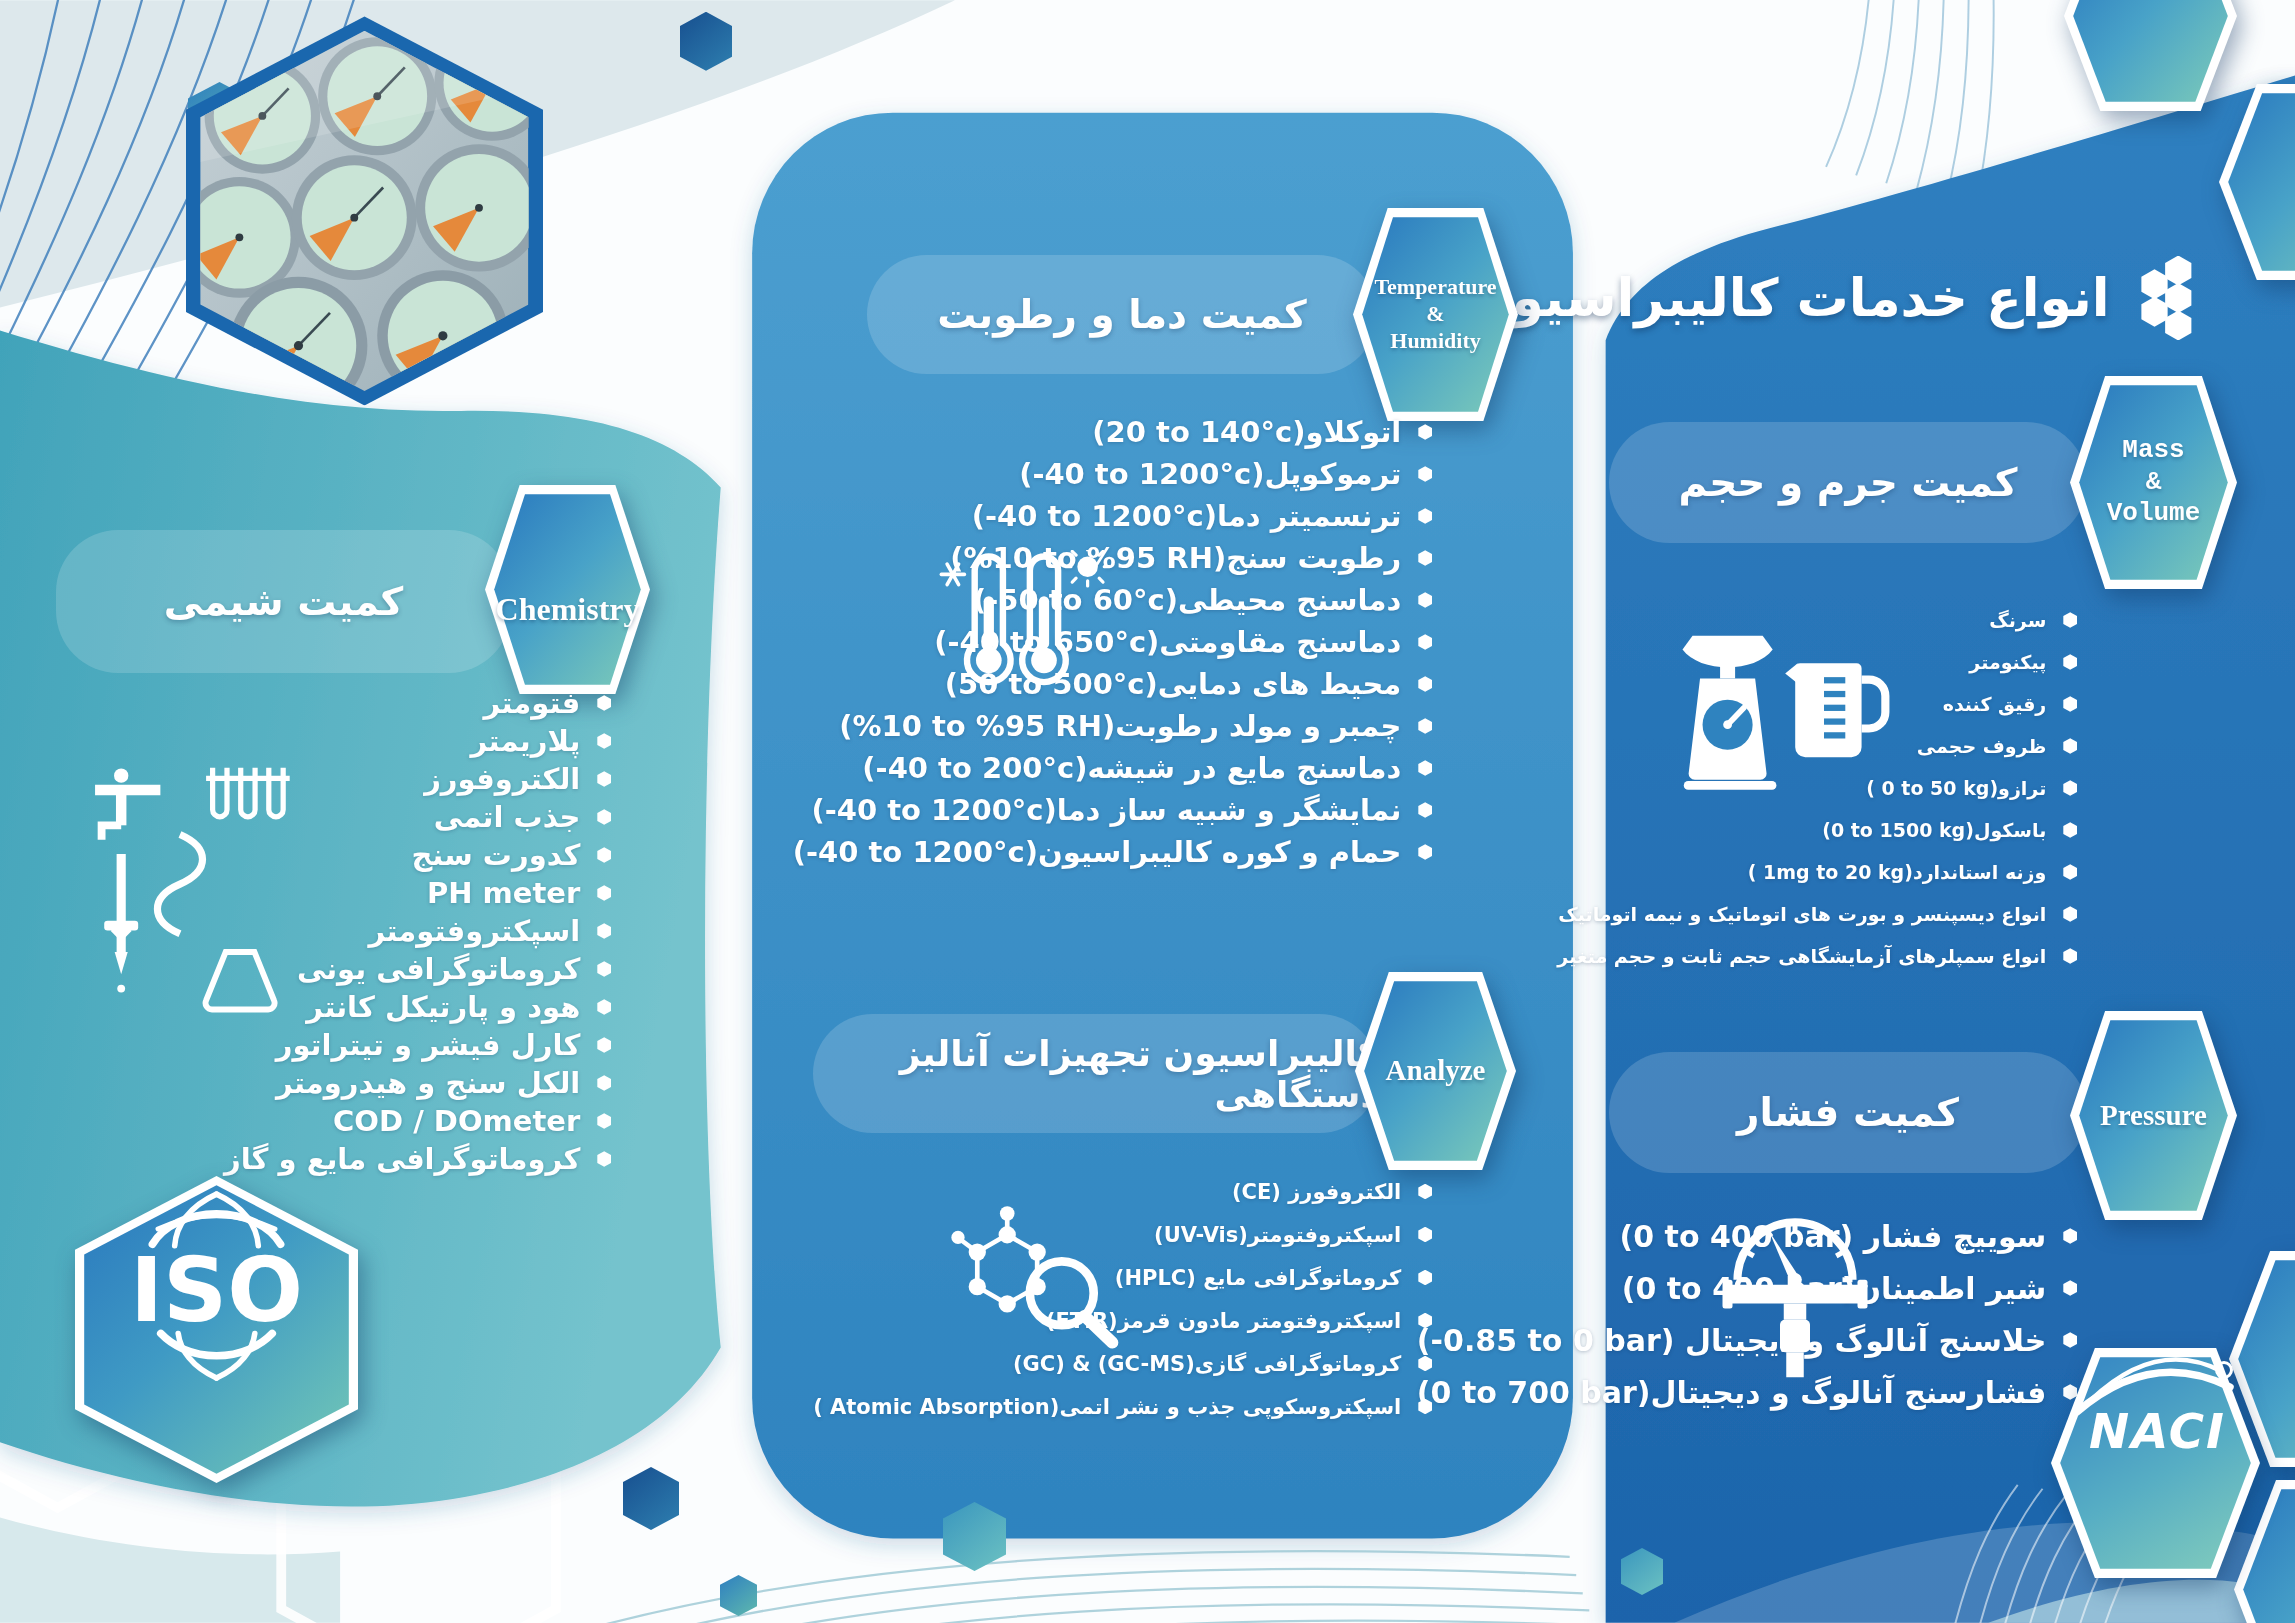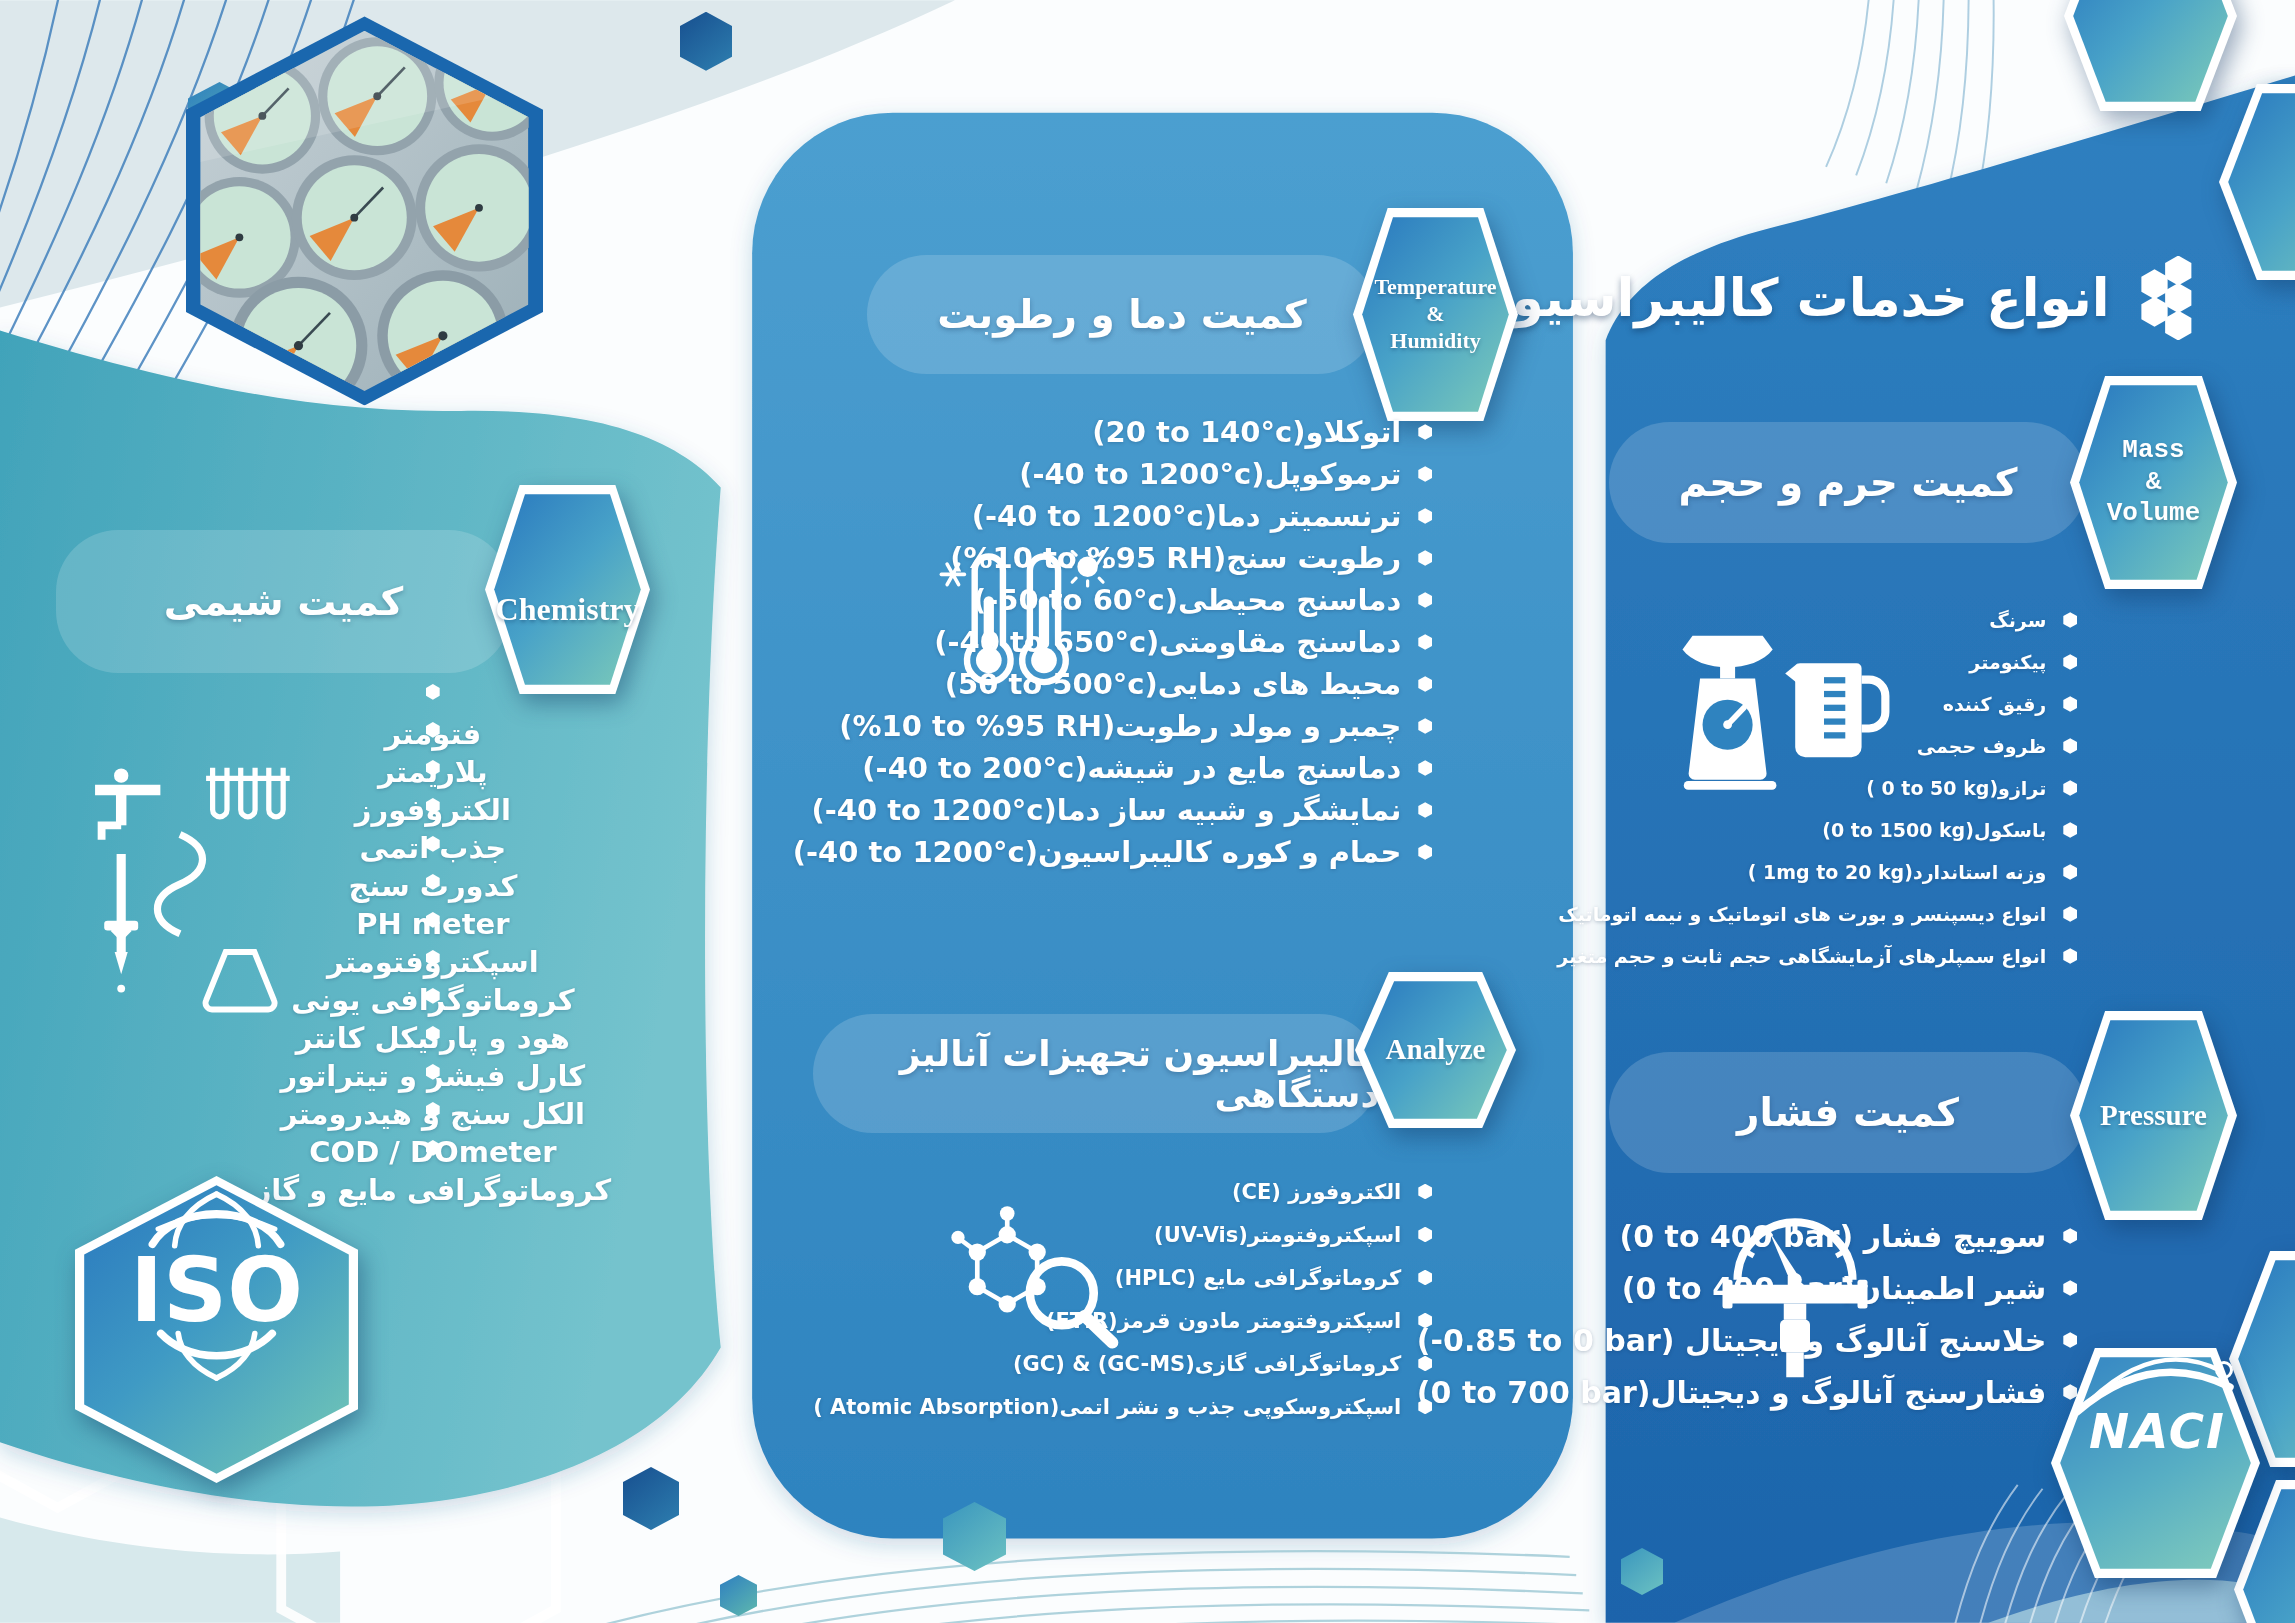--- a/index.html
+++ b/index.html
@@ -35,21 +35,21 @@
   
   ul.items{list-style:none;margin:0;padding:0;position:absolute;}
   ul.items li{display:flex;align-items:center;gap:17px;white-space:nowrap;}
   ul.items .txt{color:#fff;font-weight:700;text-shadow:0 1.3px 3.9px rgba(10,40,80,.25);}
   .hex-bullet{flex:0 0 auto;width:13.7px;height:15.7px;background:#fff;
     clip-path:polygon(50% 0%,100% 25%,100% 75%,50% 100%,0% 75%,0% 25%);}
   .list-mass li{height:42px;}     .list-mass .txt{font-size:19px;}
   .list-temp li{height:42px;}     .list-temp .txt{font-size:29px;}
   .list-pressure li{height:52px;} .list-pressure .txt{font-size:30px;}
   .list-analyze li{height:43px;}  .list-analyze .txt{font-size:21px;}
-  .list-chem li{height:38px;flex-direction:column;}     .list-chem .txt{font-size:29px;}
+  .list-chem li{height:38px;}     .list-chem .txt{font-size:29px;}
 
   
   .title-row{position:absolute;top:256px;right:98px;display:flex;align-items:center;gap:27.5px;}
   .title-text{color:#fff;font-size:52px;font-weight:700;text-shadow:0 2.6px 6.5px rgba(8,38,78,.4);}
 
   
   .photo-hex{position:absolute;left:186px;top:16.4px;width:357px;height:389px;background:#1a67ae;
     filter:drop-shadow(6.5px 11.8px 14.4px rgba(12,50,95,.35));}
   .photo-hex .inner{position:absolute;inset:14.4px;overflow:hidden;}
 
@@ -445,21 +445,21 @@
       <line x1="214" y1="8" x2="208" y2="2"></line>
         <line x1="250" y1="8" x2="256" y2="2"></line>
       <line x1="214" y1="44" x2="208" y2="50"></line>
         <line x1="250" y1="44" x2="256" y2="50"></line>
     </g>
   </svg>
 
   <div class="label-bar bar-analyze" style="left:813px;top:1014px;width:566px;height:119px;">
     <span dir="rtl">کالیبراسیون تجهیزات آنالیز دستگاهی</span>
   </div>
-  <div class="hexa badge-analyze" style="left:1355px;top:972px;width:161px;height:156px;">
+  <div class="hexa badge-analyze" style="left:1355px;top:972px;width:161px;height:198px;">
     <div class="ring hexclip-h"></div>
       <div class="fill hexclip-h"></div>
     <div class="btxt">
         <span>Analyze</span>
       </div>
   </div>
   <ul class="items list-analyze" dir="rtl" style="right:863px;top:1170px;">
       <li>
       <span class="hex-bullet"></span>
       <span class="txt">الکتروفورز ‎(CE)‎</span>

